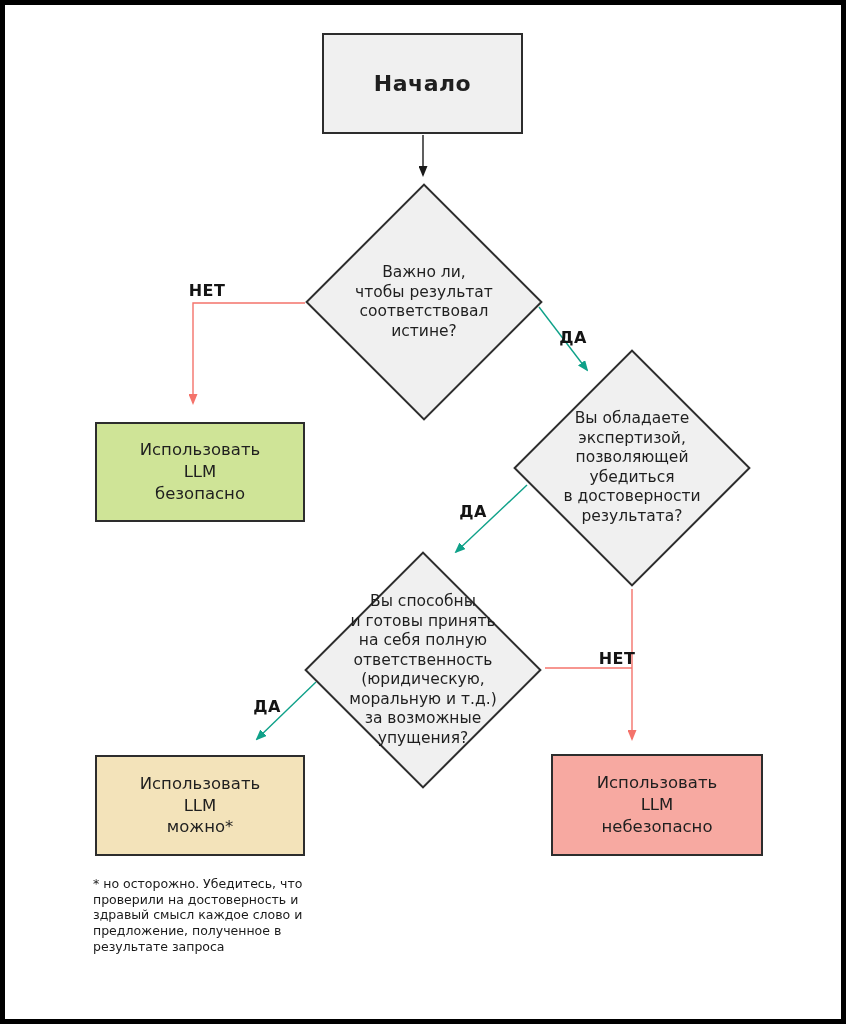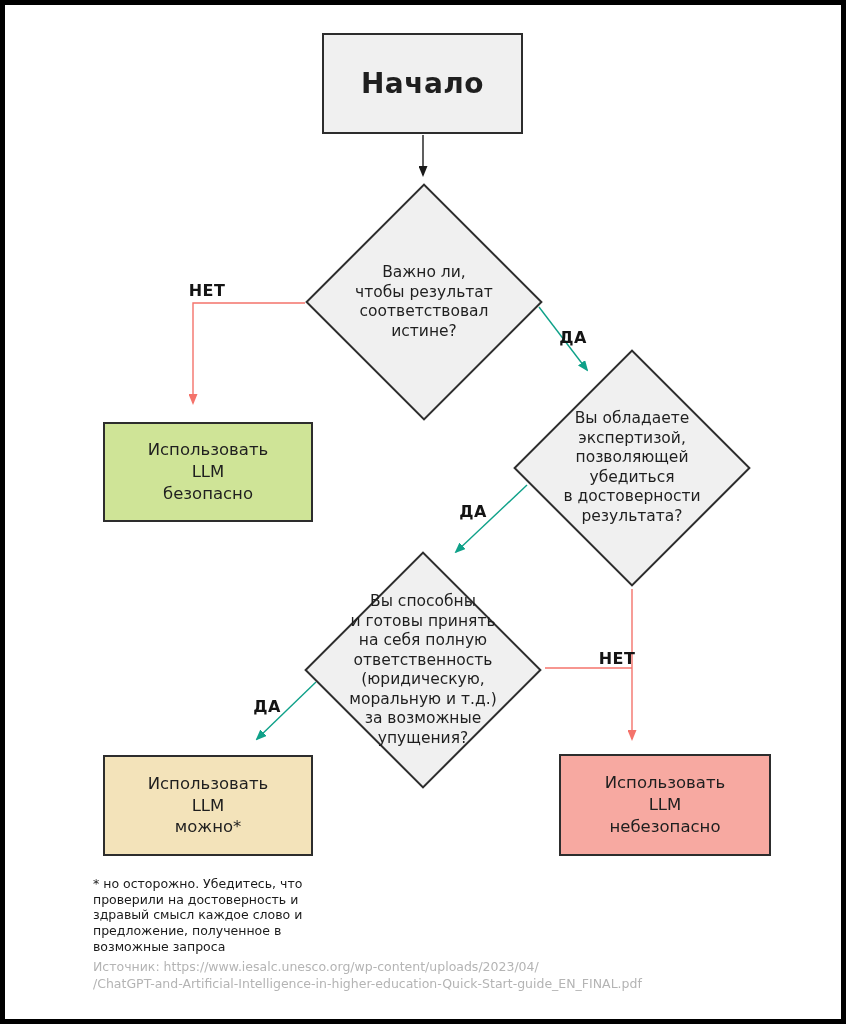--- a/index.html
+++ b/index.html
@@ -18,23 +18,23 @@
   .rect-node {
     position:absolute;
     box-sizing:border-box;
     border:2px solid #2d2d2d;
     display:flex; align-items:center; justify-content:center;
     text-align:center;
   }
   .start-node {
     left:317px; top:28px; width:201px; height:101px;
     background:#f0f0f0;
-    font-size:28px; font-weight:bold; letter-spacing:0.5px;
+    font-size:22px; font-weight:bold; letter-spacing:0.5px;
   }
-  .outcome { font-size:16.5px; line-height:1.32; white-space:pre-line;margin-left:8px; }
+  .outcome { font-size:16.5px; line-height:1.32; white-space:pre-line; }
   .outcome-safe    { left:90px;  top:417px; width:210px; height:100px; }
   .outcome-caution { left:90px;  top:750px; width:210px; height:101px; }
   .outcome-unsafe  { left:546px; top:749px; width:212px; height:102px; }
 
   .diamond {
     position:absolute;
     width:168px; height:168px;
     box-sizing:border-box;
     background:#f0f0f0;
     border:2px solid #2d2d2d;
@@ -161,18 +161,16 @@
   <div class="rect-node outcome outcome-unsafe" style="background: rgb(247, 169, 161);">
     <span>Использовать
 LLM
 небезопасно</span>
   </div>
 
   <div class="footnote">* но осторожно. Убедитесь, что
 проверили на достоверность и
 здравый смысл каждое слово и
 предложение, полученное в
-возможные запроса</div>
+результате запроса</div>
 
-  <div class="source" style="color: rgb(180, 180, 180);">Источник: https://www.iesalc.unesco.org/wp-content/uploads/2023/04/
-/ChatGPT-and-Artificial-Intelligence-in-higher-education-Quick-Start-guide_EN_FINAL.pdf</div>
 
 </div>
 
 </body></html>

